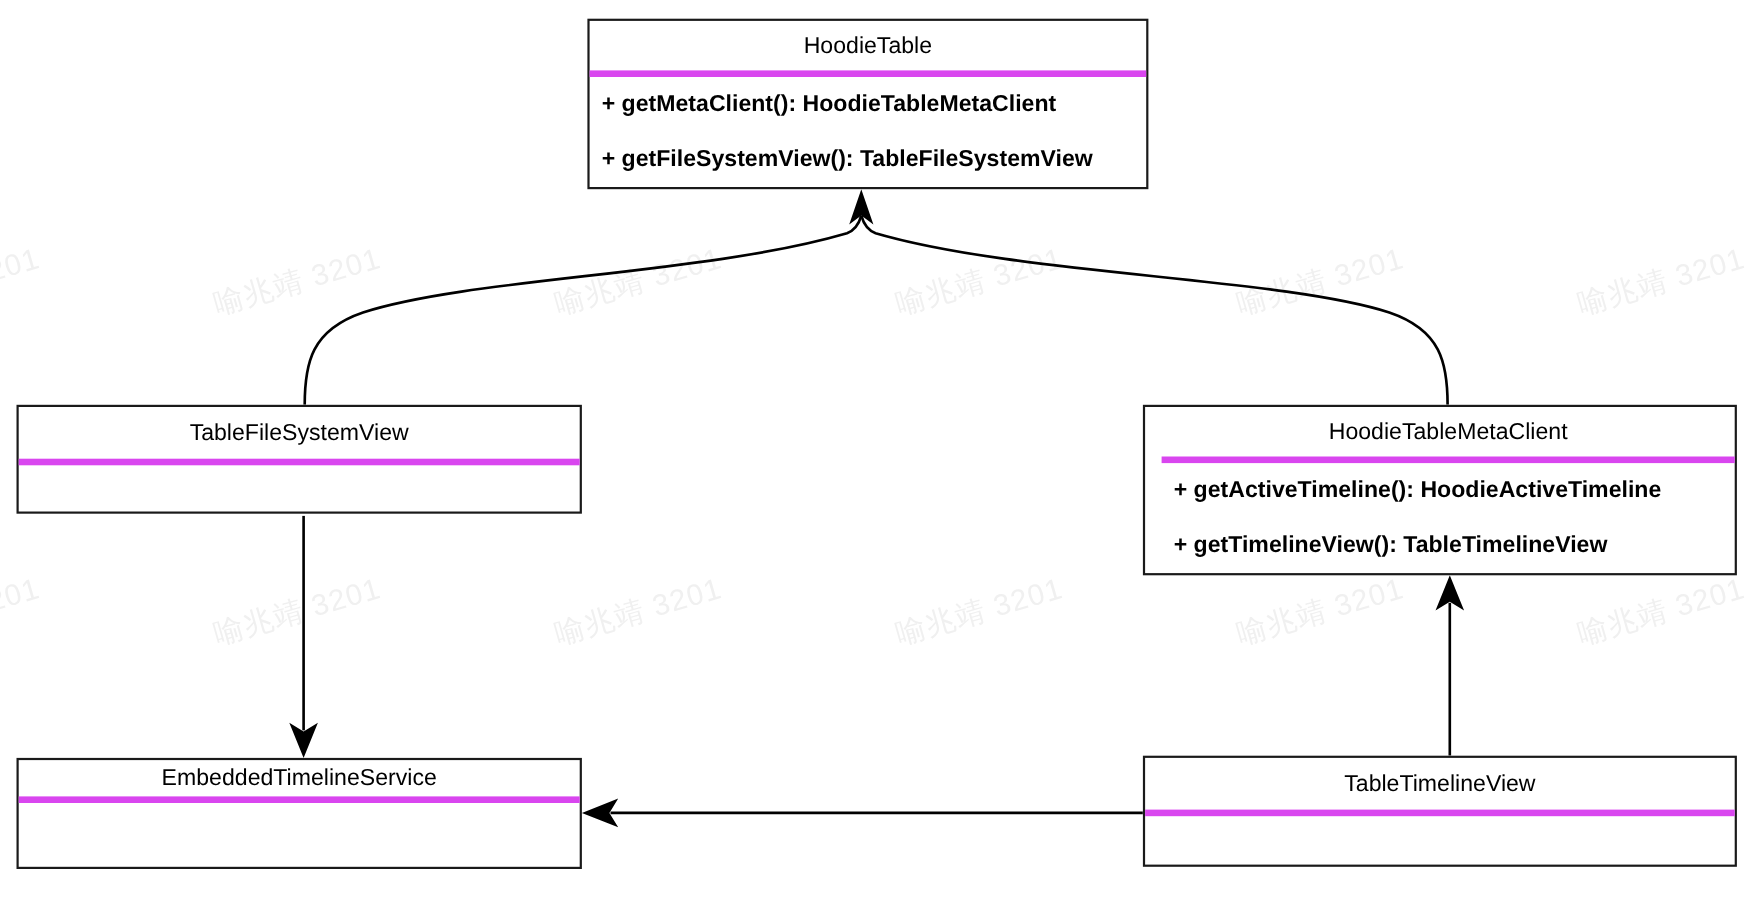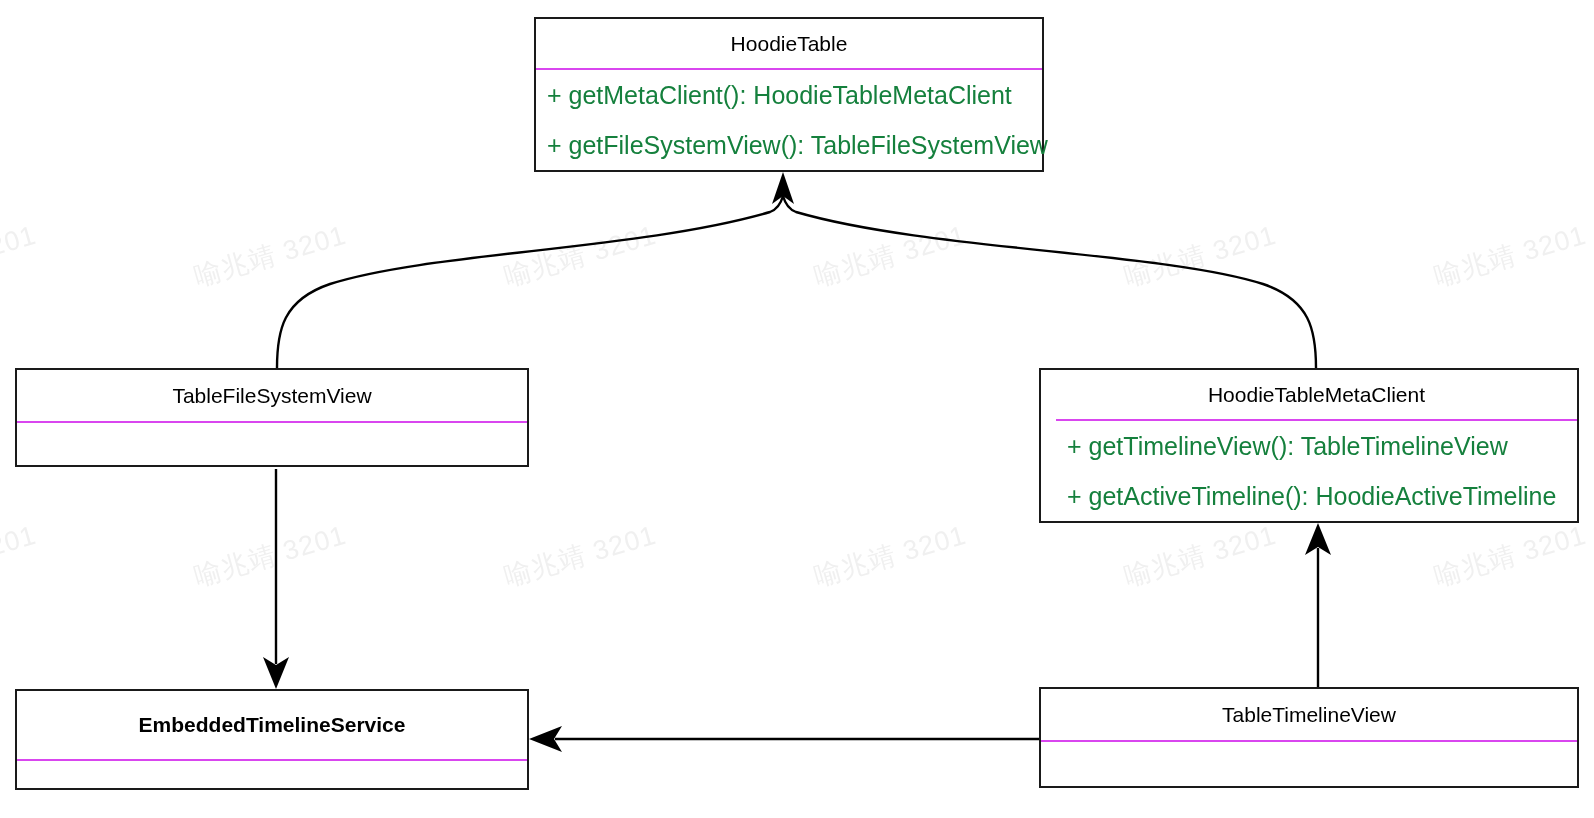--- a/index.html
+++ b/index.html
@@ -56,36 +56,37 @@
     border: 2px solid #1a1a1a;
     z-index: 2;
   }
   .uml-name-row {
     box-sizing: border-box;
     display: flex;
     align-items: center;
     justify-content: center;
     font-size: 21px;
     color: #000000;
-    border-bottom: 2px solid #d946ef;
+    border-bottom: 6px solid #d946ef;
   }
   .uml-members {
     box-sizing: border-box;
     display: flex;
     flex-direction: column;
     justify-content: center;
   }
   .uml-member {
     box-sizing: border-box;
-    font-size: 25px;
-    color: #15803d;
+    font-size: 21px;
+    color: #000000;
     padding-left: 11px;
     white-space: nowrap;
     display: flex;
     align-items: center;
+    font-weight: bold;
   }
   .uml-members.empty { display: block; }
 </style>
 </head>
 <body>
 
 <div id="canvas">
 
   <div id="watermark-layer">
       <div class="watermark-text" style="left: -120px; top: 260px; color: rgb(240, 240, 240); transform: rotate(-16deg);">喻兆靖 3201</div>
@@ -139,26 +140,26 @@
           <div class="uml-member" style="height: 50%;">+ getFileSystemView(): TableFileSystemView</div>
         </div>
       </div>
       <div class="uml-class" style="left: 15px; top: 368px; width: 514px; height: 99px;">
         <div class="uml-name-row" style="height: 53px;">TableFileSystemView</div>
         <div class="uml-members empty" style="height: 44px;"></div>
       </div>
       <div class="uml-class" style="left: 1039px; top: 368px; width: 540px; height: 155px; padding-left: 15px;">
         <div class="uml-name-row" style="height: 51px;">HoodieTableMetaClient</div>
         <div class="uml-members" style="height: 100px;">
+          <div class="uml-member" style="height: 50%;">+ getActiveTimeline(): HoodieActiveTimeline</div>
           <div class="uml-member" style="height: 50%;">+ getTimelineView(): TableTimelineView</div>
-          <div class="uml-member" style="height: 50%;">+ getActiveTimeline(): HoodieActiveTimeline</div>
         </div>
       </div>
       <div class="uml-class" style="left: 15px; top: 689px; width: 514px; height: 101px;">
-        <div class="uml-name-row" style="height: 70px; font-weight: bold;">EmbeddedTimelineService</div>
+        <div class="uml-name-row" style="height: 39px;">EmbeddedTimelineService</div>
         <div class="uml-members empty" style="height: 44px;"></div>
       </div>
       <div class="uml-class" style="left: 1039px; top: 687px; width: 540px; height: 101px;">
         <div class="uml-name-row" style="height: 53px;">TableTimelineView</div>
         <div class="uml-members empty" style="height: 44px;"></div>
       </div>
     </div>
 </div>
 
 </body></html>

